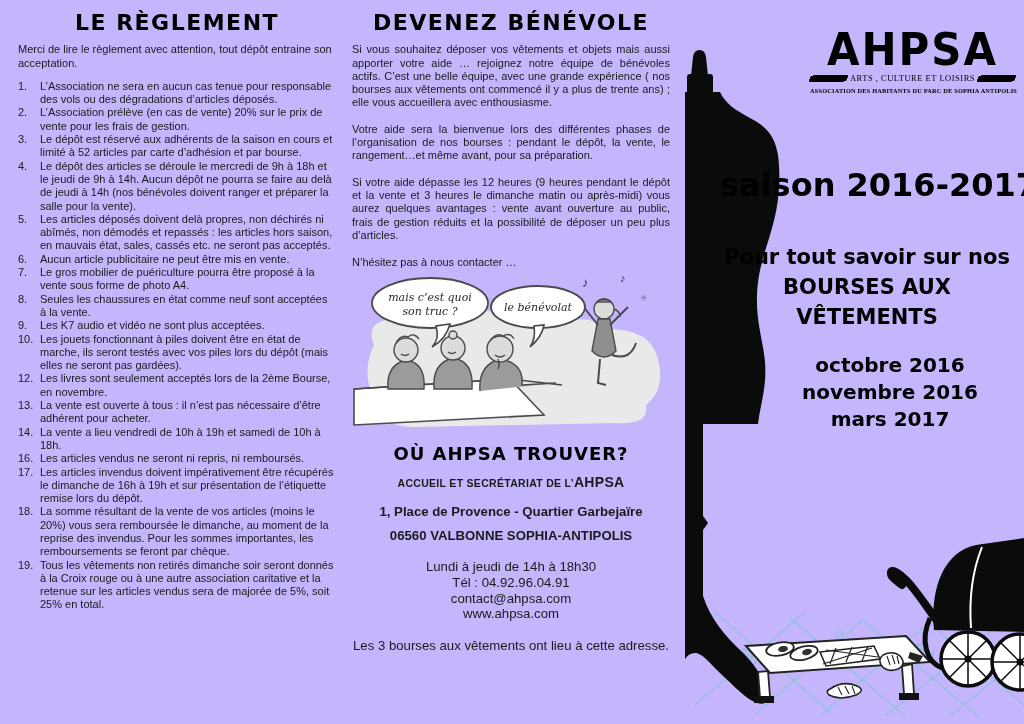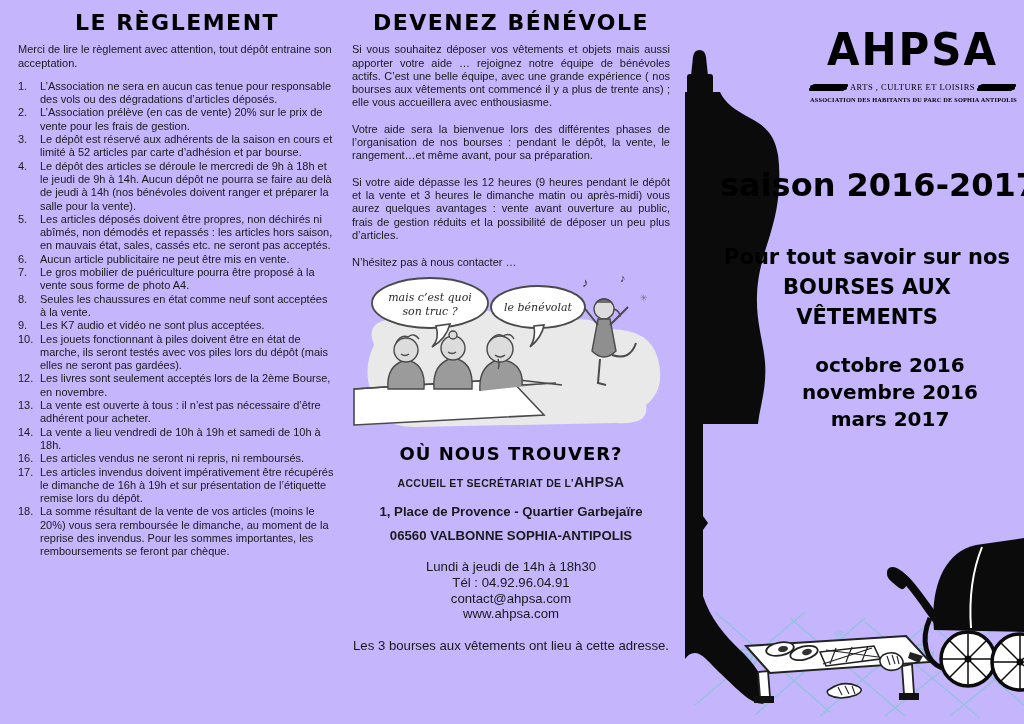--- a/index.html
+++ b/index.html
@@ -27,21 +27,21 @@
   .accueil .org{font-size:14px;}
   .addr{text-align:center;margin:0;font-size:13.2px;line-height:15.8px;}
   .addr.b{font-weight:bold;margin-top:8px;}
   .gap-top{margin-top:15px;}
   .footer-line{text-align:center;margin:17px 0 0 0;font-size:13.2px;}
   
   .cover-art{position:absolute;left:0;top:0;}
   .logo{position:absolute;left:130px;top:28px;width:205px;text-align:center;color:#000;}
   .logo-name{font-family:"DejaVu Sans",sans-serif;font-weight:bold;font-size:42px;line-height:44px;
         letter-spacing:2px;transform:scaleY(1.05);}
-  .logo-tagline{display:flex;align-items:center;justify-content:center;gap:3px;margin-top:10px;
+  .logo-tagline{display:flex;align-items:center;justify-content:center;gap:3px;margin-top:1px;
         font-family:"Liberation Serif",serif;font-size:8.5px;letter-spacing:.5px;white-space:nowrap;}
   .smudge{display:inline-block;width:46px;height:5px;background:#000;border-radius:2px;
         box-shadow:2px -2px 0 -1px #000, -2px 2px 0 -1px #000;}
   .logo-sub{margin-top:4px;font-family:"Liberation Serif",serif;font-weight:bold;font-size:6.3px;
         letter-spacing:.2px;white-space:nowrap;}
   .season{position:absolute;left:40px;top:166px;width:300px;text-align:center;
         font-family:"DejaVu Sans",sans-serif;font-weight:bold;font-size:32px;color:#000;white-space:nowrap;}
   .cover-tag{position:absolute;left:30px;top:242px;width:314px;text-align:center;
         font-family:"DejaVu Sans",sans-serif;font-weight:bold;font-size:21px;line-height:30px;color:#000;}
   .cover-tag .caps{letter-spacing:0;}
@@ -69,21 +69,21 @@
       <li>
           <span class="rule-num">3.</span>
           <span class="rule-text">Le dépôt est réservé aux adhérents de la saison en cours et limité à 52 articles par carte d’adhésion et par bourse.</span>
         </li>
       <li>
           <span class="rule-num">4.</span>
           <span class="rule-text">Le dépôt des articles se déroule le mercredi de 9h à 18h et le jeudi de 9h à 14h. Aucun dépôt ne pourra se faire au delà de jeudi à 14h (nos bénévoles doivent ranger et préparer la salle pour la vente).</span>
         </li>
       <li>
           <span class="rule-num">5.</span>
-          <span class="rule-text">Les articles déposés doivent être propres, non déchirés ni abîmés, non démodés et repassés : les articles hors saison, en mauvais état, sales, cassés etc. ne seront pas acceptés.</span>
+          <span class="rule-text">Les articles déposés doivent delà propres, non déchirés ni abîmés, non démodés et repassés : les articles hors saison, en mauvais état, sales, cassés etc. ne seront pas acceptés.</span>
         </li>
       <li>
           <span class="rule-num">6.</span>
           <span class="rule-text">Aucun article publicitaire ne peut être mis en vente.</span>
         </li>
       <li>
           <span class="rule-num">7.</span>
           <span class="rule-text">Le gros mobilier de puériculture pourra être proposé à la vente sous forme de photo A4.</span>
         </li>
       <li>
@@ -114,20 +114,24 @@
           <span class="rule-num">16.</span>
           <span class="rule-text">Les articles vendus ne seront ni repris, ni remboursés.</span>
         </li>
       <li>
           <span class="rule-num">17.</span>
           <span class="rule-text">Les articles invendus doivent impérativement être récupérés le dimanche de 16h à 19h  et sur présentation de l’étiquette remise lors du dépôt.</span>
         </li>
       <li>
           <span class="rule-num">18.</span>
           <span class="rule-text">La somme résultant de la vente de vos articles (moins le 20%)  vous sera remboursée le dimanche, au moment de la reprise des invendus. Pour les sommes importantes, les remboursements se feront par chèque.</span>
+        </li>
+      <li>
+          <span class="rule-num">19.</span>
+          <span class="rule-text">Tous les vêtements non retirés dimanche soir seront donnés à la Croix rouge ou à une autre  association caritative et la retenue sur les articles vendus sera de majorée de 5%, soit 25% en total.</span>
         </li>
     </ol>
   </section>
 
   <section class="col col-mid bodytext">
     <h1 class="panel-title">DEVENEZ BÉNÉVOLE</h1>
     <p class="just">Si vous souhaitez déposer vos vêtements et objets mais aussi apporter votre aide … rejoignez notre équipe de bénévoles actifs. C’est une belle équipe, avec une grande expérience ( nos bourses aux vêtements ont commencé il y a plus de trente ans) ; elle vous accueillera avec  enthousiasme.</p>
     <p class="just">Votre aide sera la bienvenue lors des différentes phases de l’organisation de nos bourses : pendant le dépôt, la vente, le rangement…et même avant, pour sa préparation.</p>
     <p class="just">Si votre aide dépasse les 12 heures (9 heures pendant le dépôt et la vente et 3 heures le dimanche matin ou après-midi) vous aurez quelques avantages : vente avant ouverture au public, frais de gestion réduits et la possibilité de déposer un peu plus d’articles.</p>
     <p class="contact-line">N’hésitez pas à nous contacter …</p>
@@ -176,21 +180,21 @@
         <text class="hand" x="78" y="28" text-anchor="middle">mais c’est quoi</text>
         <text class="hand" x="78" y="42" text-anchor="middle">son truc ?</text>
       </g>
       <g>
         <ellipse cx="186" cy="34" rx="47" ry="21" fill="#ffffff" stroke="#4a4a4a" stroke-width="1.8"></ellipse>
         <path d="M182,53 Q184,66 178,74 Q190,64 192,52 Z" fill="#ffffff" stroke="#4a4a4a" stroke-width="1.6"></path>
         <text class="hand" x="186" y="38" text-anchor="middle">le bénévolat</text>
       </g>
     </svg>
 
-    <h2 class="findus">OÙ NOUS TROUVER?</h2>
+    <h2 class="findus">OÙ AHPSA TROUVER?</h2>
     <p class="accueil"><span>ACCUEIL ET SECRÉTARIAT DE  L’</span><span class="org">AHPSA</span></p>
     <p class="addr b">1, Place de Provence - Quartier Garbejaïre</p>
     <p class="addr b">06560 VALBONNE SOPHIA-ANTIPOLIS</p>
     <p class="addr gap-top">Lundi à jeudi de 14h à 18h30</p>
     <p class="addr">Tél : 04.92.96.04.91</p>
     <p class="addr">contact@ahpsa.com</p>
     <p class="addr">www.ahpsa.com</p>
     <p class="footer-line">Les 3 bourses aux vêtements ont lieu à cette adresse.</p>
   </section>
 

